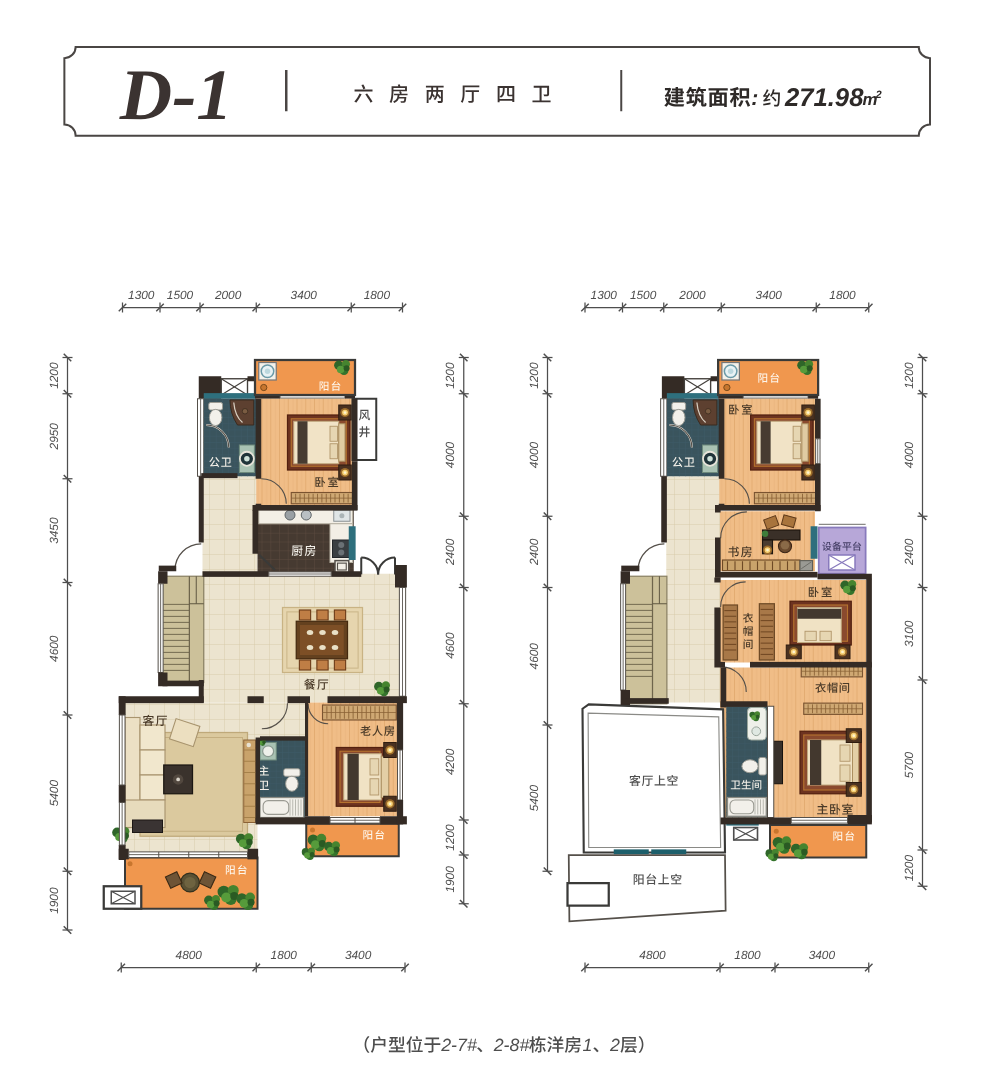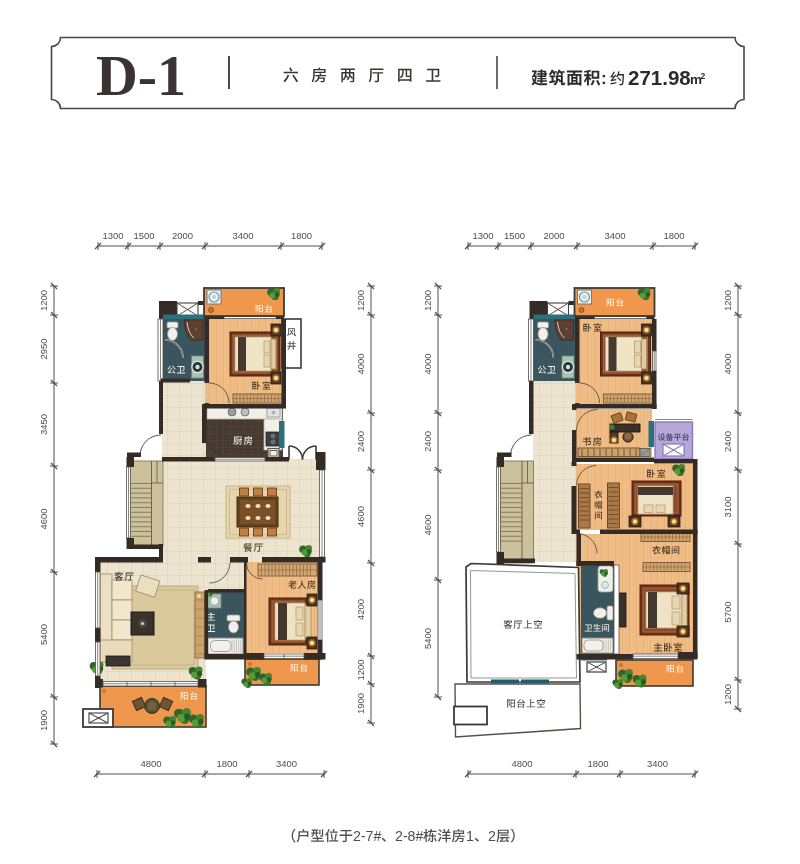--- a/index.html
+++ b/index.html
@@ -1,14 +1,14 @@
 <!DOCTYPE html>
 <html><head><meta charset="utf-8"><style>
 html,body{margin:0;padding:0;background:#ffffff;}
-#page{position:relative;width:800px;height:843px;background:#ffffff;overflow:hidden;}
+#page{position:relative;width:800px;height:843px;background:#ffffff;overflow:hidden;font-style:italic;}
 </style></head>
 <body>
 <div id="page">
 <svg width="800" height="864" viewBox="0 0 800 864">
 <defs>
 <pattern id="ptile" width="12" height="12" patternUnits="userSpaceOnUse">
 <rect width="12" height="12" fill="#ece4cf"></rect>
 <path d="M12 0 V12 M0 12 H12" stroke="#d6c8a6" stroke-width="0.7" fill="none"></path>
 </pattern>
 <pattern id="pwood" width="7" height="26" patternUnits="userSpaceOnUse">

